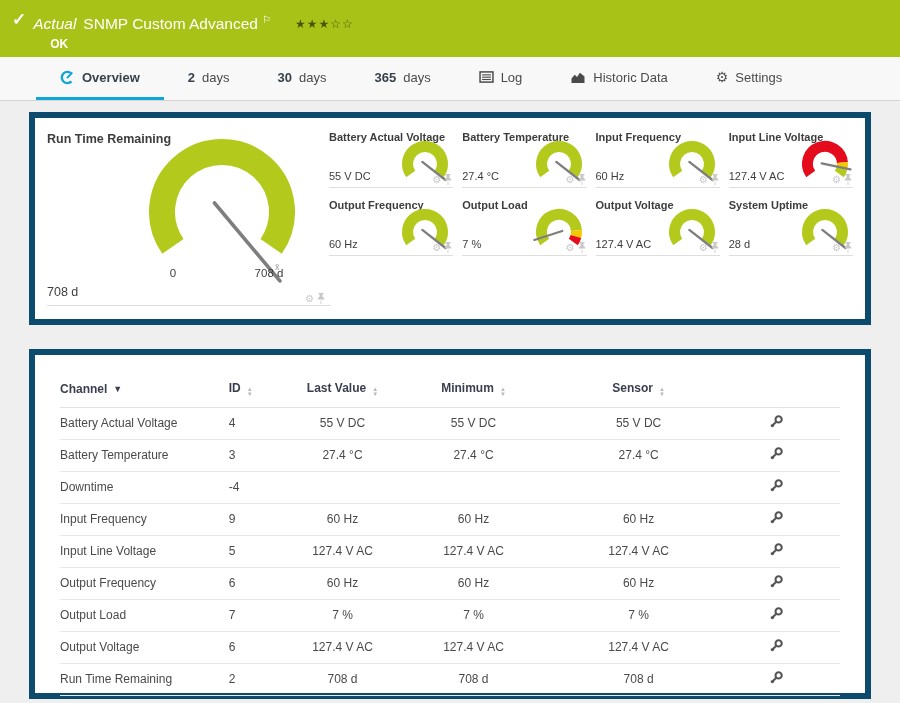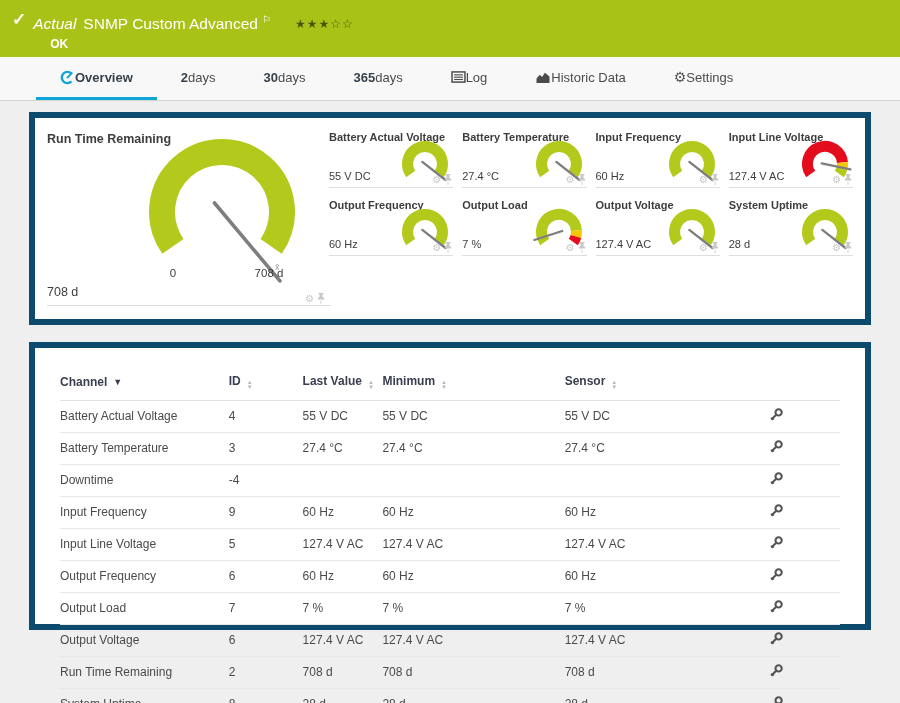--- a/index.html
+++ b/index.html
@@ -12,21 +12,21 @@
   
   .topbar{height:57px;background:#a9c217;box-sizing:border-box;display:flex;align-items:flex-start;padding:9px 0 0 12px}
   .chk{color:#fff;font-size:17px;font-weight:bold;line-height:22px;margin-right:7px}
   .hline{font-size:15.5px;color:#fff;line-height:22px;white-space:nowrap}
   .htype{font-style:italic;margin-right:7px}
   .hflag{font-size:10px;vertical-align:super;margin-left:4px;color:#fff}
   .hstars{margin-left:24px;font-size:12px;letter-spacing:1px;color:rgba(25,35,0,.68);vertical-align:1px;cursor:pointer}
   .hstatus{font-size:12px;font-weight:bold;color:#fff;margin-top:2px;margin-left:17px}
   
   .tabs{height:44px;background:#f8f8f8;border-bottom:1px solid #d4d4d4;display:flex;align-items:stretch;padding-left:36px;box-sizing:border-box}
-  .tab{display:flex;align-items:center;padding:0 24px;font-size:13px;color:#4b4b4b;cursor:pointer;border-bottom:3px solid transparent;box-sizing:border-box;white-space:nowrap}
+  .tab{display:flex;align-items:center;gap:7px;padding:0 24px;font-size:13px;color:#4b4b4b;cursor:pointer;border-bottom:3px solid transparent;box-sizing:border-box;white-space:nowrap}
   .tab.active{border-bottom-color:#0fa5d8}
   .tab.active .tlabel{font-weight:bold;color:#37424c}
   .tnum{font-weight:bold;color:#37424c}
   .ticon{display:inline-flex;align-items:center}
   .gear-glyph{font-size:14px;color:#555;line-height:14px}
   
   .panel{background:#fff;border:6px solid #0c4a6e;margin:0 29px;box-sizing:border-box}
   .gauges-panel{margin-top:11px;height:213px;display:flex;padding:0 12px}
   
   .primary{position:relative;width:276px;flex:none}
@@ -42,24 +42,24 @@
   .small-grid{flex:1;display:grid;grid-template-columns:repeat(4,1fr);column-gap:9px;row-gap:11px;padding-top:13px;align-content:start;margin-left:6px}
   .gcell{position:relative;height:56px;border-bottom:1px solid #dedede;cursor:pointer}
   .gtitle{font-size:11px;font-weight:bold;color:#3d3d3d;white-space:nowrap}
   .gsvg{position:absolute;right:0;top:7px}
   .gvalue{position:absolute;left:0;bottom:5px;font-size:11px;color:#3d3d3d;white-space:nowrap}
   .gicons{display:flex;align-items:center;gap:3px;color:#c8c8c8}
   .gcell .gicons{position:absolute;right:1px;bottom:2px}
   .mini-gear{font-size:10px;line-height:10px;color:#c8c8c8;cursor:pointer}
   .mini-pin{display:inline-flex;cursor:pointer}
   
-  .table-panel{margin-top:17px;height:288px;padding:18px 25px;box-sizing:border-box}
+  .table-panel{margin-top:24px;height:350px;padding:18px 25px;box-sizing:border-box}
   table{width:100%;border-collapse:collapse;font-size:12px;color:#4a4a4a}
   thead th{font-weight:bold;color:#3a3f4f;text-align:left;padding:8px 0 10px;border-bottom:1px solid #e2e2e2;white-space:nowrap;cursor:pointer}
-  th.num,td.num{text-align:left}
+  th.num,td.num{text-align:center}
   tbody td{padding:6px 0 7px;border-bottom:1px solid #e8e8e8;white-space:nowrap}
   .c-ch{width:170px}.c-id{width:75px}.c-last{width:80px}.c-min{width:185px}.c-max{width:150px}.c-set{width:130px}
   td.c-set{text-align:center}
   .sort{display:inline-flex;flex-direction:column;font-size:6px;line-height:5px;color:#b9b9b9;margin-left:6px;vertical-align:1px}
   .sort i{font-style:normal}
   .sortd{font-size:9px;color:#3a3f4f;margin-left:6px;vertical-align:1px}
   .wrench{background:none;border:none;padding:0;margin:0;cursor:pointer;line-height:0}
 </style>
 </head>
 <body>

